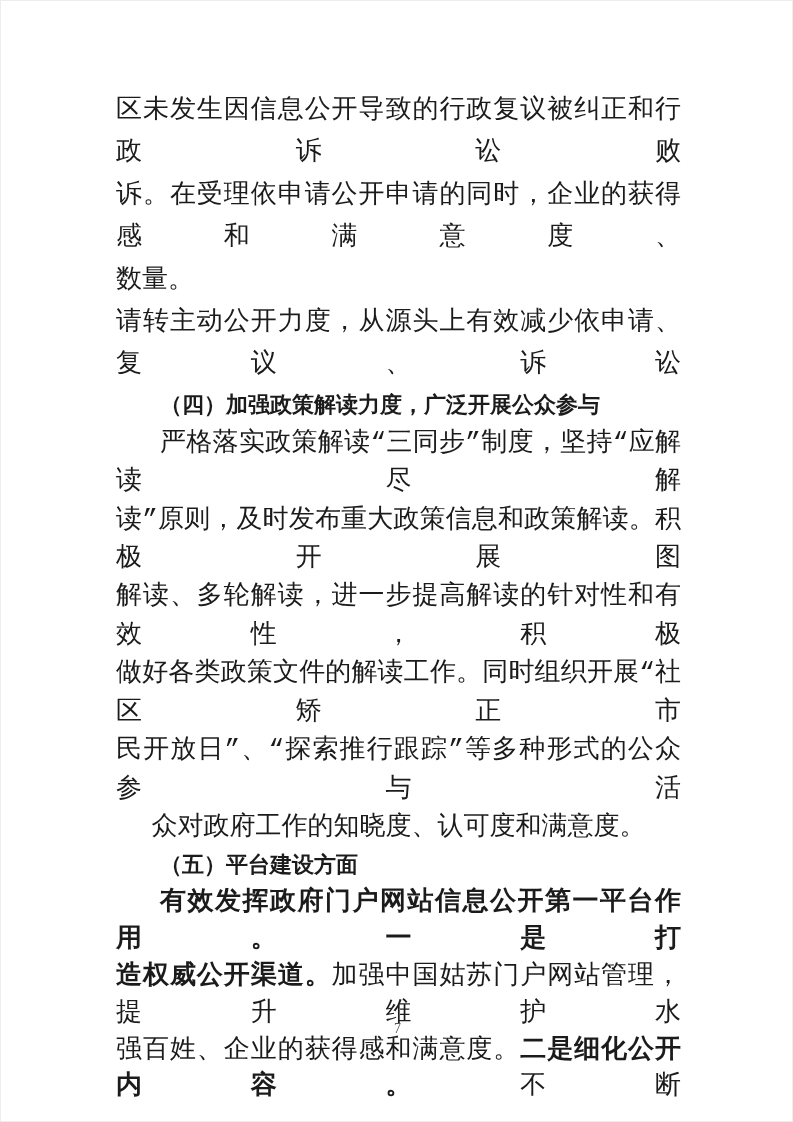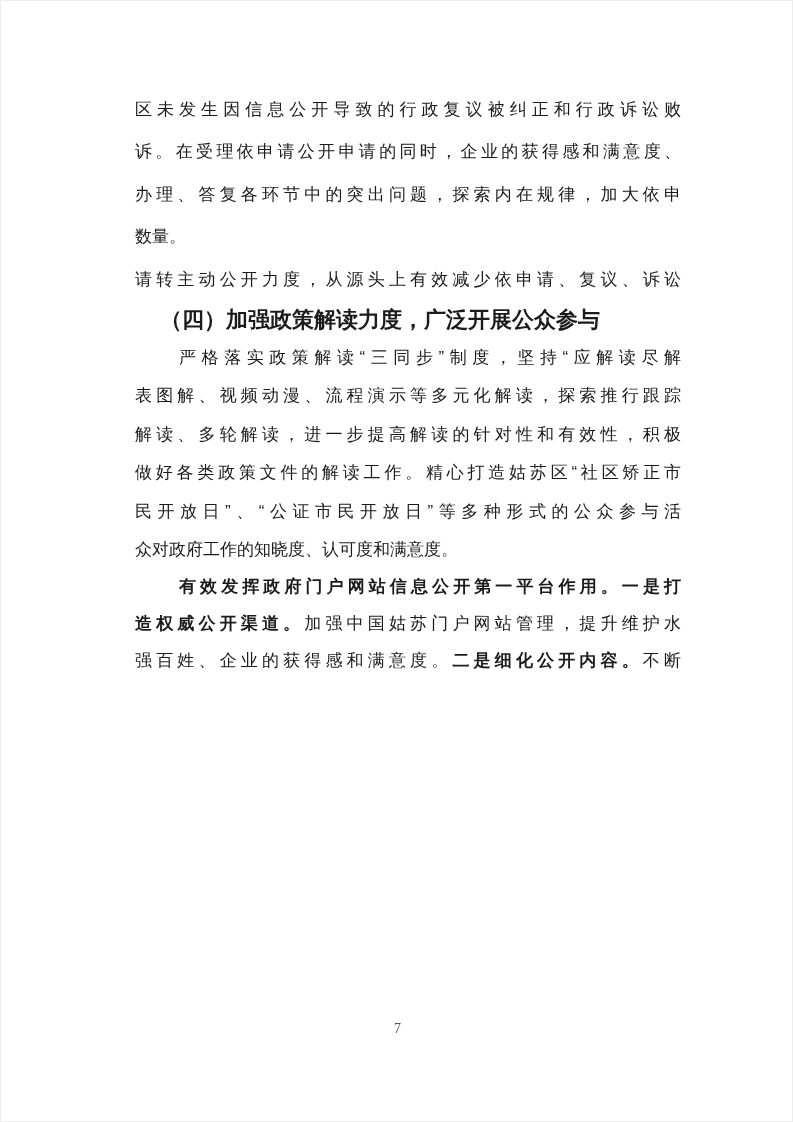--- a/index.html
+++ b/index.html
@@ -17,32 +17,31 @@
     overflow: hidden;
   }
   .content {
     position: absolute;
     left: 115px;
     top: 88px;
     width: 565px;
     color: #1b1b1b;
   }
   .para {
-    font-family: Liberation Sans, sans-serif;
-    font-size: 17px;
-    margin-left: 19px;
+    font-family: Liberation Mono, monospace;
+    font-size: 26px;
   }
   .heading {
     font-family: "Liberation Sans", "DejaVu Sans", sans-serif;
     font-weight: bold;
     font-size: 22px;
   }
   .heading .line { line-height: 38px; }
   .block-0 .line { line-height: 42.4px; }
-  .block-2 .line { line-height: 38.4px; }
+  .block-2 .line { line-height: 38.4px; text-align: center; }
   .block-4 .line { line-height: 36.8px; }
   .line {
     white-space: nowrap;
   }
   .line.full {
     white-space: normal;
     text-align: justify;
     text-align-last: justify;
   }
   .line.indent {
@@ -62,34 +61,36 @@
   }
 </style>
 </head>
 <body>
 
 <div class="page">
   <div class="content">
       <div class="para block-0">
         <div class="line full"><span class="seg">区未发生因信息公开导致的行政复议被纠正和行政诉讼败</span></div>
         <div class="line full"><span class="seg">诉。在受理依申请公开申请的同时，企业的获得感和满意度、</span></div>
-        <div class="line full"><span class="seg">办理、答复各环节中的突出问题，探索内在规律，加大依申</span></div>
         <div class="line"><span class="seg">数量。</span></div>
         <div class="line full"><span class="seg">请转主动公开力度，从源头上有效减少依申请、复议、诉讼</span></div>
       </div>
       <div class="heading block-1">
         <div class="line indent">（四）加强政策解读力度，广泛开展公众参与</div>
       </div>
       <div class="para block-2">
         <div class="line full indent"><span class="seg">严格落实政策解读“三同步”制度，坚持“应解读尽解</span></div>
-        <div class="line full"><span class="seg">表图解、视频动漫、流程演示等多元化解读，探索推行跟踪</span></div>
+        <div class="line full"><span class="seg">读”原则，及时发布重大政策信息和政策解读。积极开展图</span></div>
         <div class="line full"><span class="seg">解读、多轮解读，进一步提高解读的针对性和有效性，积极</span></div>
-        <div class="line full"><span class="seg">做好各类政策文件的解读工作。精心打造姑苏区“社区矫正市</span></div>
-        <div class="line full"><span class="seg">民开放日”、“公证市民开放日”等多种形式的公众参与活</span></div>
+        <div class="line full"><span class="seg">做好各类政策文件的解读工作。同时组织开展“社区矫正市</span></div>
+        <div class="line full"><span class="seg">民开放日”、“探索推行跟踪”等多种形式的公众参与活</span></div>
         <div class="line"><span class="seg">众对政府工作的知晓度、认可度和满意度。</span></div>
+      </div>
+      <div class="heading block-3">
+        <div class="line indent">（五）平台建设方面</div>
       </div>
       <div class="para block-4">
         <div class="line full indent"><span class="seg b">有效发挥政府门户网站信息公开第一平台作用。一是打</span></div>
         <div class="line full"><span class="seg b">造权威公开渠道。</span><span class="seg">加强中国姑苏门户网站管理，提升维护水</span></div>
         <div class="line full"><span class="seg">强百姓、企业的获得感和满意度。</span><span class="seg b">二是细化公开内容。</span><span class="seg">不断</span></div>
       </div>
     </div>
   <div class="page-num">7</div>
 </div>
 

